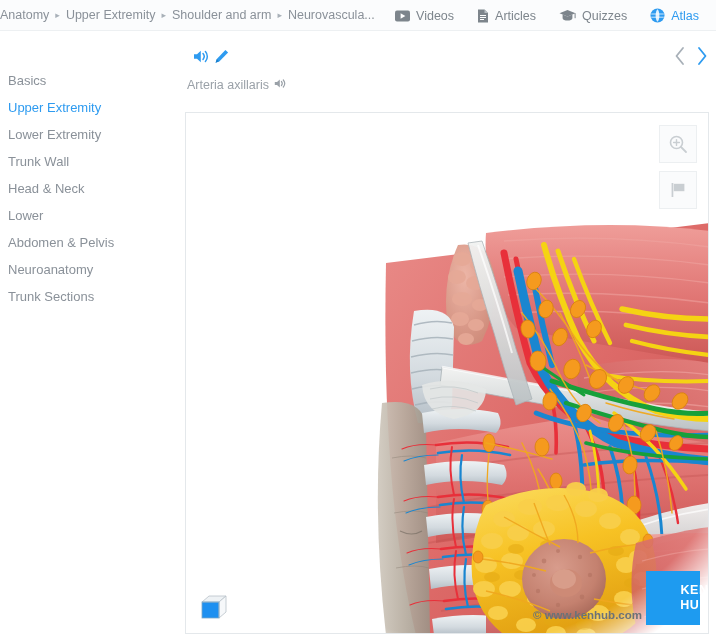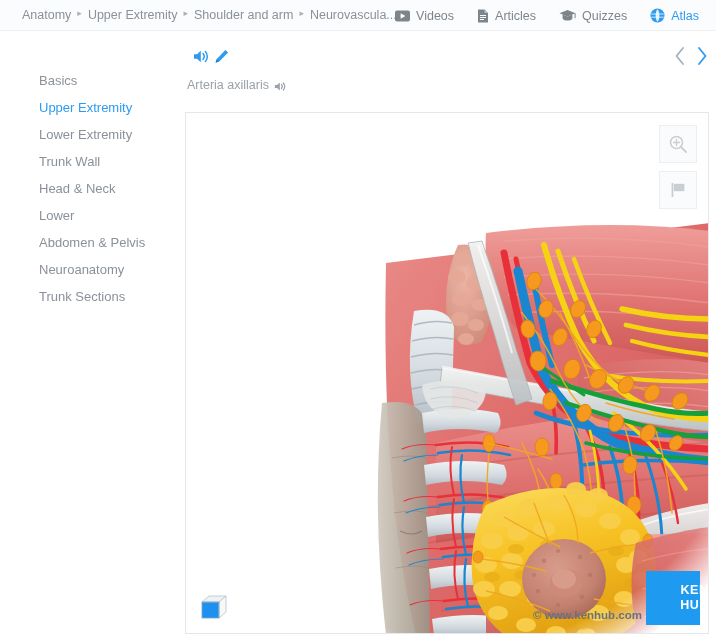--- a/index.html
+++ b/index.html
@@ -14,22 +14,22 @@
 
   
   #header {
     position: absolute; top: 0; left: 0;
     width: 716px; height: 31px;
     background: #fbfcfd;
     border-bottom: 1px solid #edf0f2;
     display: flex; align-items: center;
   }
   #breadcrumb {
-    display: flex; 
-    padding-left: 22px;
+    display: flex; align-items: center;
+    padding-left: 0;
     font-size: 12.5px; color: #8a9199;
     white-space: nowrap;
   }
   .crumb { color: #8a9199; cursor: pointer; }
   .crumb-sep {
     color: #a8b0b8; font-size: 9px;
     margin: 0 6px; transform: translateY(-0.5px);
   }
   #top-nav {
     position: absolute; right: 6px; top: 0; height: 31px;
@@ -48,42 +48,41 @@
     position: absolute; left: 0; top: 31px;
     width: 178px; height: 610px;
     background: #ffffff;
     padding-top: 36px;
   }
   .side-item {
     padding: 0 0 0 8px;
     height: 27px; line-height: 27px;
     font-size: 13px; color: #8a9199;
     cursor: pointer;
-    margin-left: 31px;
   }
   .side-item.active { color: #2e9bf0; }
 
   
   #main {
     position: absolute; left: 178px; top: 31px;
     width: 538px; height: 610px;
     background: #ffffff;
   }
   #title-row {
     position: absolute; left: 8px; top: 18px;
     display: flex; align-items: baseline;
   }
   #page-title {
     font-size: 21px; color: #2e9bf0; font-weight: normal;
     letter-spacing: -0.1px;
   }
   .title-icons { display: inline-flex; align-items: center; gap: 4px; margin-left: 7px; }
   #subtitle-row {
     position: absolute; left: 9px; top: 47px;
-    display: flex; align-items: flex-end; gap: 5px;
+    display: flex; align-items: flex-start; gap: 5px;
   }
   #subtitle { font-size: 12.5px; color: #9aa1a8; }
 
   #nav-arrows {
     position: absolute; right: 8px; top: 15px;
     display: flex; align-items: center; gap: 10px;
   }
   .nav-arrow { cursor: pointer; display: flex; }
 
   

